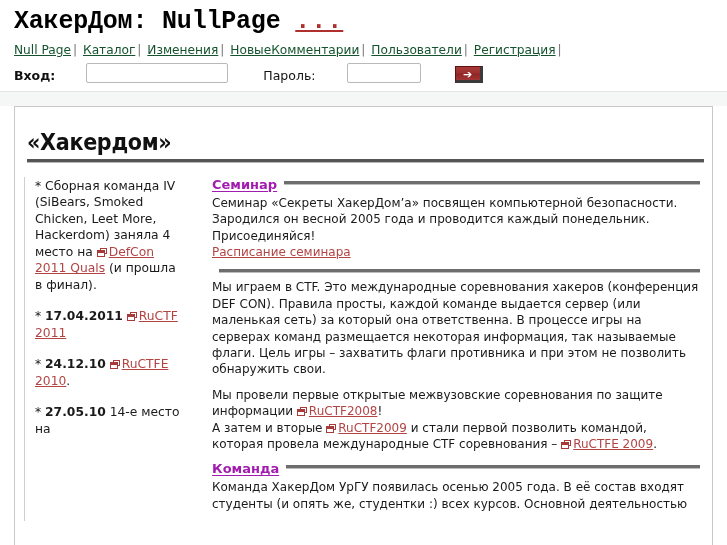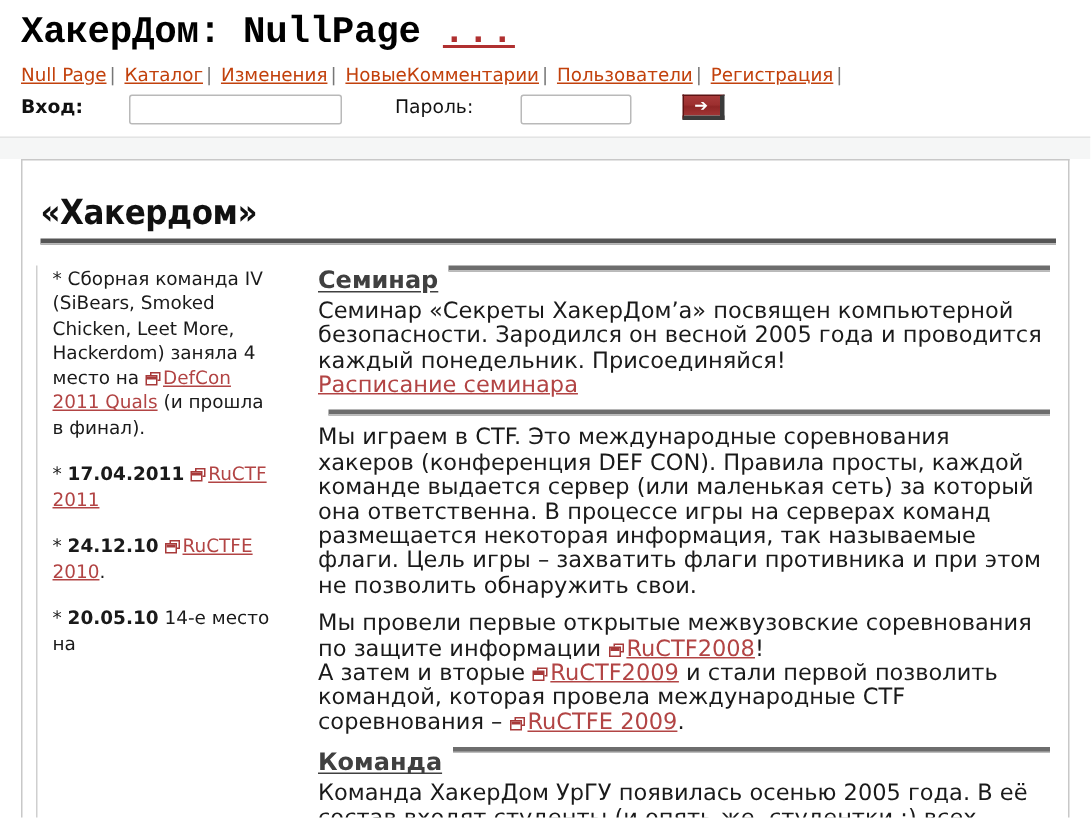--- a/index.html
+++ b/index.html
@@ -39,33 +39,33 @@
     letter-spacing: 1px;
   }
 
   #navbar {
     font-size: 12.2px;
     padding: 5px 0 2px 0;
     color: #555;
     white-space: nowrap;
   }
   #navbar a {
-    color: #c2410c;
+    color: #14532d;
     text-decoration: underline;
   }
   #navbar .sep {
     color: #777;
     padding: 0 2px;
   }
 
   #loginbar {
     padding: 4px 0 8px 0;
     white-space: nowrap;
     display: flex;
-    align-items: flex-start;
+    align-items: flex-end;
     gap: 25px;
   }
   #loginbar .lbl {
     font-weight: bold;
     font-size: 12.5px;
     color: #111;
     margin-right: 6px;
   }
   #loginbar .lbl.pw {
     font-weight: normal;
@@ -163,42 +163,42 @@
 
   #main {
     flex: 1 1 auto;
     padding: 0 12px 0 18px;
     min-width: 0;
   }
   .section { margin-bottom: 4px; }
   .section h2 {
     margin: 0 0 3px 0;
     padding: 0;
-    font-size: 16px;
+    font-size: 13px;
     font-weight: bold;
-    color: #404040;
+    color: #a21caf;
     display: flex;
-    align-items: flex-start;
+    align-items: center;
     white-space: nowrap;
   }
   .section h2 .htext {
     text-decoration: underline;
     text-underline-offset: 2px;
   }
   .section h2 .hrule {
     flex: 1 1 auto;
     height: 3px;
     margin-left: 7px;
     margin-bottom: 3px;
     background: #6d6d6d;
     border-bottom: 1px solid #bdbdbd;
   }
   .section p {
     margin: 0 0 9px 0;
-    font-size: 15px;
+    font-size: 12px;
     line-height: 16.4px;
     color: #1a1a1a;
   }
   .section p.tight { margin-bottom: 0; }
 
   
   .extlink {
     display: inline-block;
     width: 10px;
     height: 9px;
@@ -277,21 +277,21 @@
       <div class="news-item">
         <span>* </span><b>17.04.2011</b><span> </span><span class="extlink"><span class="back"></span><span class="front"></span></span><a href="#">RuCTF 2011</a><span></span>
       </div>
 
       <div class="news-item">
         <span>* </span><b>24.12.10</b><span> </span><span class="extlink"><span class="back"></span><span class="front"></span></span><a href="#">RuCTFE 2010</a><span>.</span>
       </div>
 
 
       <div class="news-item">
-        <span>* </span><b>20.05.10</b><span> 14-е место на </span>
+        <span>* </span><b>27.05.10</b><span> 14-е место на </span>
       </div>
 
     </div>
 
     <div id="main">
 
       <div class="section">
         <h2>
           <span class="htext">Семинар</span>
           <span class="hrule"></span>

